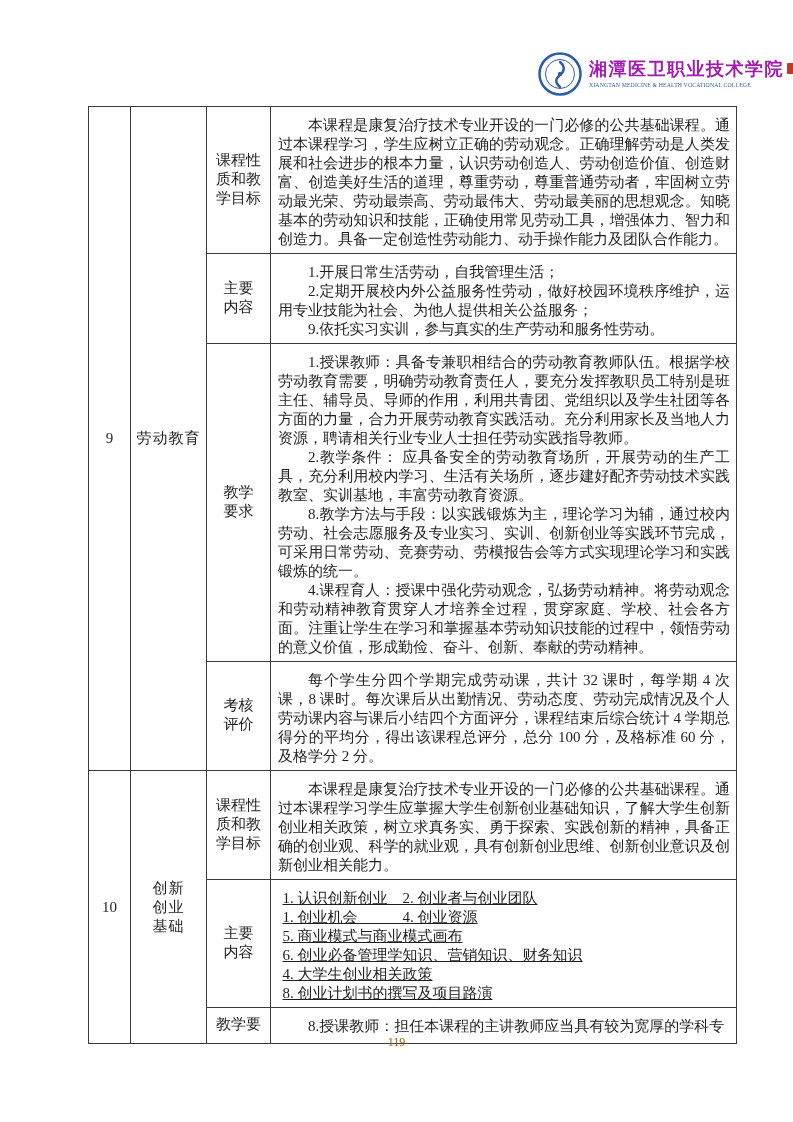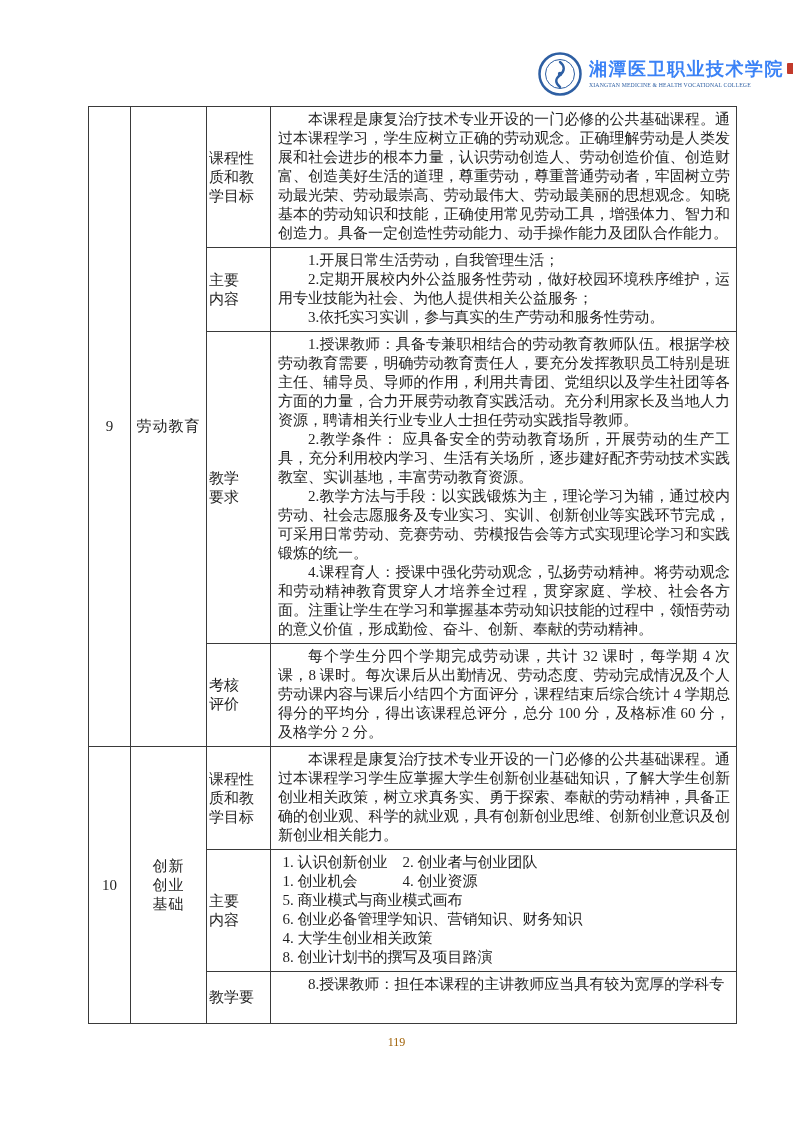--- a/index.html
+++ b/index.html
@@ -18,21 +18,21 @@
   }
 
   
   .header {
     position: absolute; top: 52px; left: 538px;
     display: flex; align-items: center; gap: 7px;
   }
   .logo { width: 44px; height: 44px; flex: 0 0 auto; }
   .college-names { display: flex; flex-direction: column; }
   .college-name {
-    color: #3b82f6; font-weight: bold; font-size: 18px;
+    color: #a21caf; font-weight: bold; font-size: 18px;
     letter-spacing: 1.5px; line-height: 22px; white-space: nowrap;
   }
   .name-row { display: flex; align-items: center; }
   .seal {
     width: 11px; height: 11px; background: #c23a2b;
     margin-left: 3px; border-radius: 1px;
   }
   .college-name-en {
     color: #2e5fa3; font-size: 8px; letter-spacing: 0.2px;
     white-space: nowrap; transform: scale(0.72); transform-origin: left top;
@@ -48,29 +48,29 @@
   }
   .doc-table td { border: 1px solid #3a3a3a; background: #fff; }
   td.num {
     width: 42px; text-align: center; vertical-align: middle;
   }
   td.course {
     width: 76px; text-align: center; vertical-align: middle;
     white-space: pre-line; letter-spacing: 1px;
   }
   td.label {
-    width: 64px; vertical-align: middle;
-    white-space: pre-line; padding: 16px 2px;
+    width: 64px; text-align: center; vertical-align: middle;
+    white-space: pre-line; padding: 8px 2px; font-family: Liberation Mono, monospace;
   }
   td.content {
     vertical-align: top; text-align: justify;
-    padding: 3px 6px 4px 7px;
+    padding: 9px 6px 4px 7px;
   }
   td.content p { text-indent: 2em; }
-  td.content.no-indent p { text-indent: 0.3em; white-space: pre-wrap; }
+  td.content.no-indent p { text-indent: 0.3em; white-space: pre-wrap; text-decoration: underline; }
 
   
   .footer {
     position: absolute; left: 0; bottom: 72px; width: 100%;
     text-align: center; font-size: 12px; color: #a16207;
   }
 </style>
 </head>
 <body>
 
@@ -106,51 +106,51 @@
         <td class="content">
             <p>本课程是康复治疗技术专业开设的一门必修的公共基础课程。通过本课程学习，学生应树立正确的劳动观念。正确理解劳动是人类发展和社会进步的根本力量，认识劳动创造人、劳动创造价值、创造财富、创造美好生活的道理，尊重劳动，尊重普通劳动者，牢固树立劳动最光荣、劳动最崇高、劳动最伟大、劳动最美丽的思想观念。知晓基本的劳动知识和技能，正确使用常见劳动工具，增强体力、智力和创造力。具备一定创造性劳动能力、动手操作能力及团队合作能力。</p>
           </td>
       </tr>
       <tr>
         <td class="label">主要
 内容</td>
         <td class="content">
             <p>1.开展日常生活劳动，自我管理生活；</p>
             <p>2.定期开展校内外公益服务性劳动，做好校园环境秩序维护，运用专业技能为社会、为他人提供相关公益服务；</p>
-            <p>3.依托实习实训，参与真实的生产劳动和服务性劳动。</p>
+            <p>9.依托实习实训，参与真实的生产劳动和服务性劳动。</p>
           </td>
       </tr>
       <tr>
         <td class="label">教学
 要求</td>
         <td class="content">
             <p>1.授课教师：具备专兼职相结合的劳动教育教师队伍。根据学校劳动教育需要，明确劳动教育责任人，要充分发挥教职员工特别是班主任、辅导员、导师的作用，利用共青团、党组织以及学生社团等各方面的力量，合力开展劳动教育实践活动。充分利用家长及当地人力资源，聘请相关行业专业人士担任劳动实践指导教师。</p>
             <p>2.教学条件： 应具备安全的劳动教育场所，开展劳动的生产工具，充分利用校内学习、生活有关场所，逐步建好配齐劳动技术实践教室、实训基地，丰富劳动教育资源。</p>
-            <p>2.教学方法与手段：以实践锻炼为主，理论学习为辅，通过校内劳动、社会志愿服务及专业实习、实训、创新创业等实践环节完成，可采用日常劳动、竞赛劳动、劳模报告会等方式实现理论学习和实践锻炼的统一。</p>
+            <p>8.教学方法与手段：以实践锻炼为主，理论学习为辅，通过校内劳动、社会志愿服务及专业实习、实训、创新创业等实践环节完成，可采用日常劳动、竞赛劳动、劳模报告会等方式实现理论学习和实践锻炼的统一。</p>
             <p>4.课程育人：授课中强化劳动观念，弘扬劳动精神。将劳动观念和劳动精神教育贯穿人才培养全过程，贯穿家庭、学校、社会各方面。注重让学生在学习和掌握基本劳动知识技能的过程中，领悟劳动的意义价值，形成勤俭、奋斗、创新、奉献的劳动精神。</p>
           </td>
       </tr>
       <tr>
         <td class="label">考核
 评价</td>
         <td class="content">
             <p>每个学生分四个学期完成劳动课，共计 32 课时，每学期 4 次课，8 课时。每次课后从出勤情况、劳动态度、劳动完成情况及个人劳动课内容与课后小结四个方面评分，课程结束后综合统计 4 学期总得分的平均分，得出该课程总评分，总分 100 分，及格标准 60 分，及格学分 2 分。</p>
           </td>
       </tr>
 
       <tr>
         <td class="num" rowspan="3">10</td>
         <td class="course" rowspan="3">创新
 创业
 基础</td>
         <td class="label">课程性
 质和教
 学目标</td>
         <td class="content">
-            <p>本课程是康复治疗技术专业开设的一门必修的公共基础课程。通过本课程学习学生应掌握大学生创新创业基础知识，了解大学生创新创业相关政策，树立求真务实、勇于探索、奉献的劳动精神，具备正确的创业观、科学的就业观，具有创新创业思维、创新创业意识及创新创业相关能力。</p>
+            <p>本课程是康复治疗技术专业开设的一门必修的公共基础课程。通过本课程学习学生应掌握大学生创新创业基础知识，了解大学生创新创业相关政策，树立求真务实、勇于探索、实践创新的精神，具备正确的创业观、科学的就业观，具有创新创业思维、创新创业意识及创新创业相关能力。</p>
           </td>
       </tr>
       <tr>
         <td class="label">主要
 内容</td>
         <td class="content no-indent">
             <p>1. 认识创新创业　2. 创业者与创业团队</p>
             <p>1. 创业机会　　　4. 创业资源</p>
             <p>5. 商业模式与商业模式画布</p>
             <p>6. 创业必备管理学知识、营销知识、财务知识</p>

